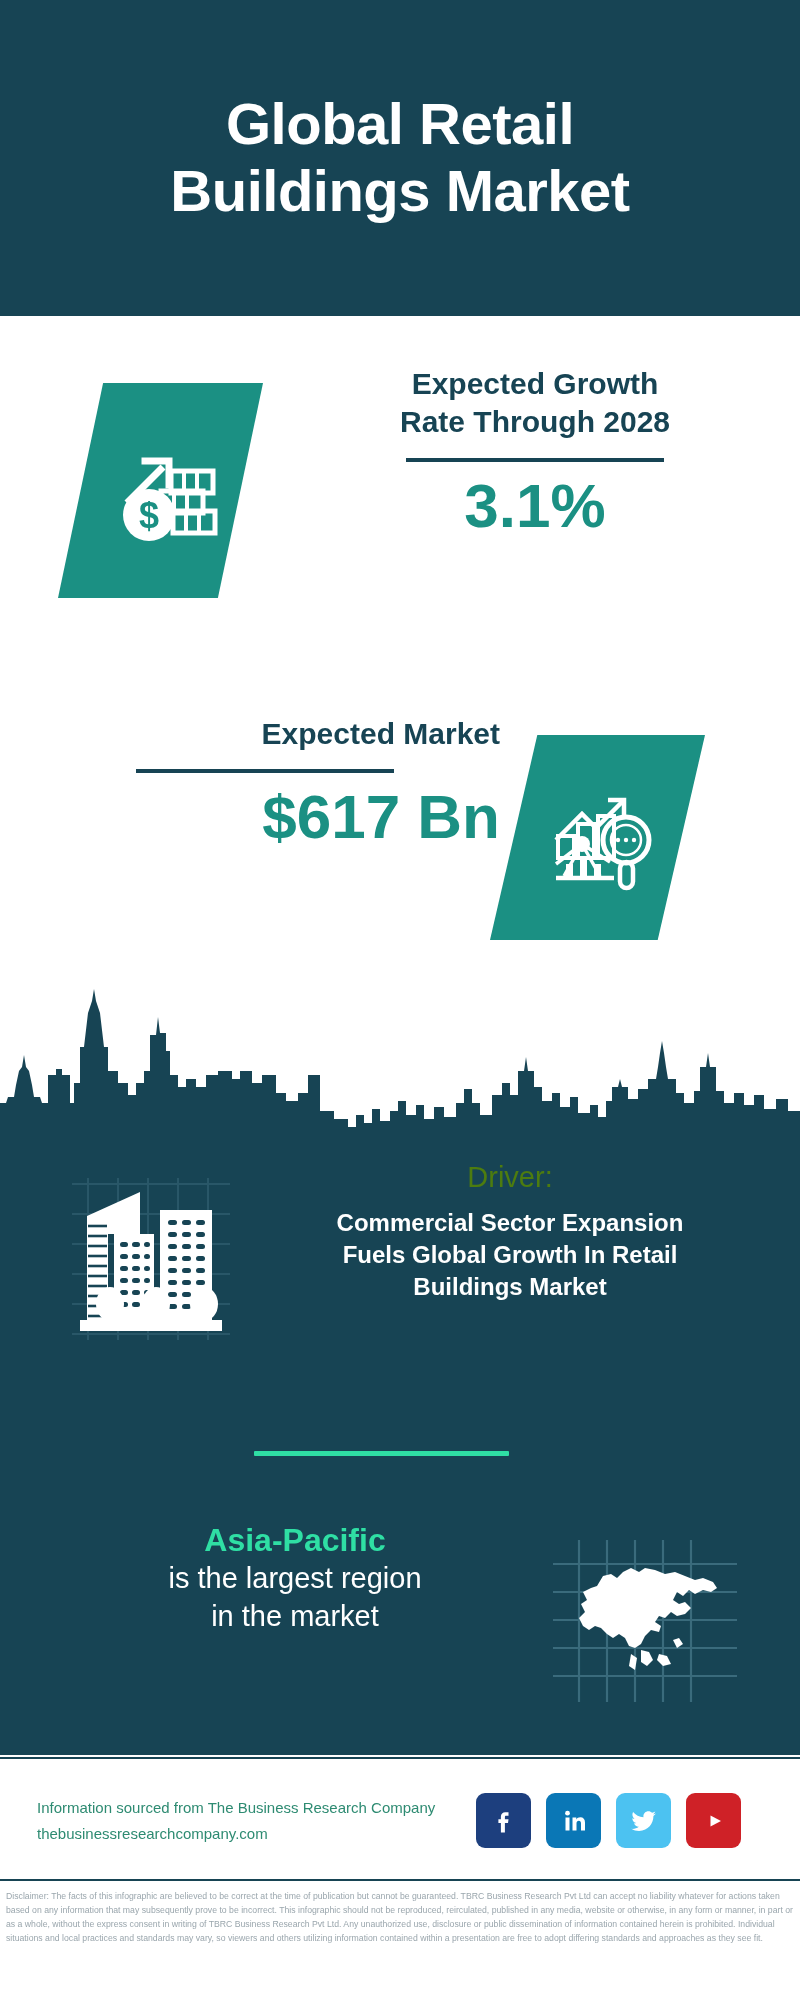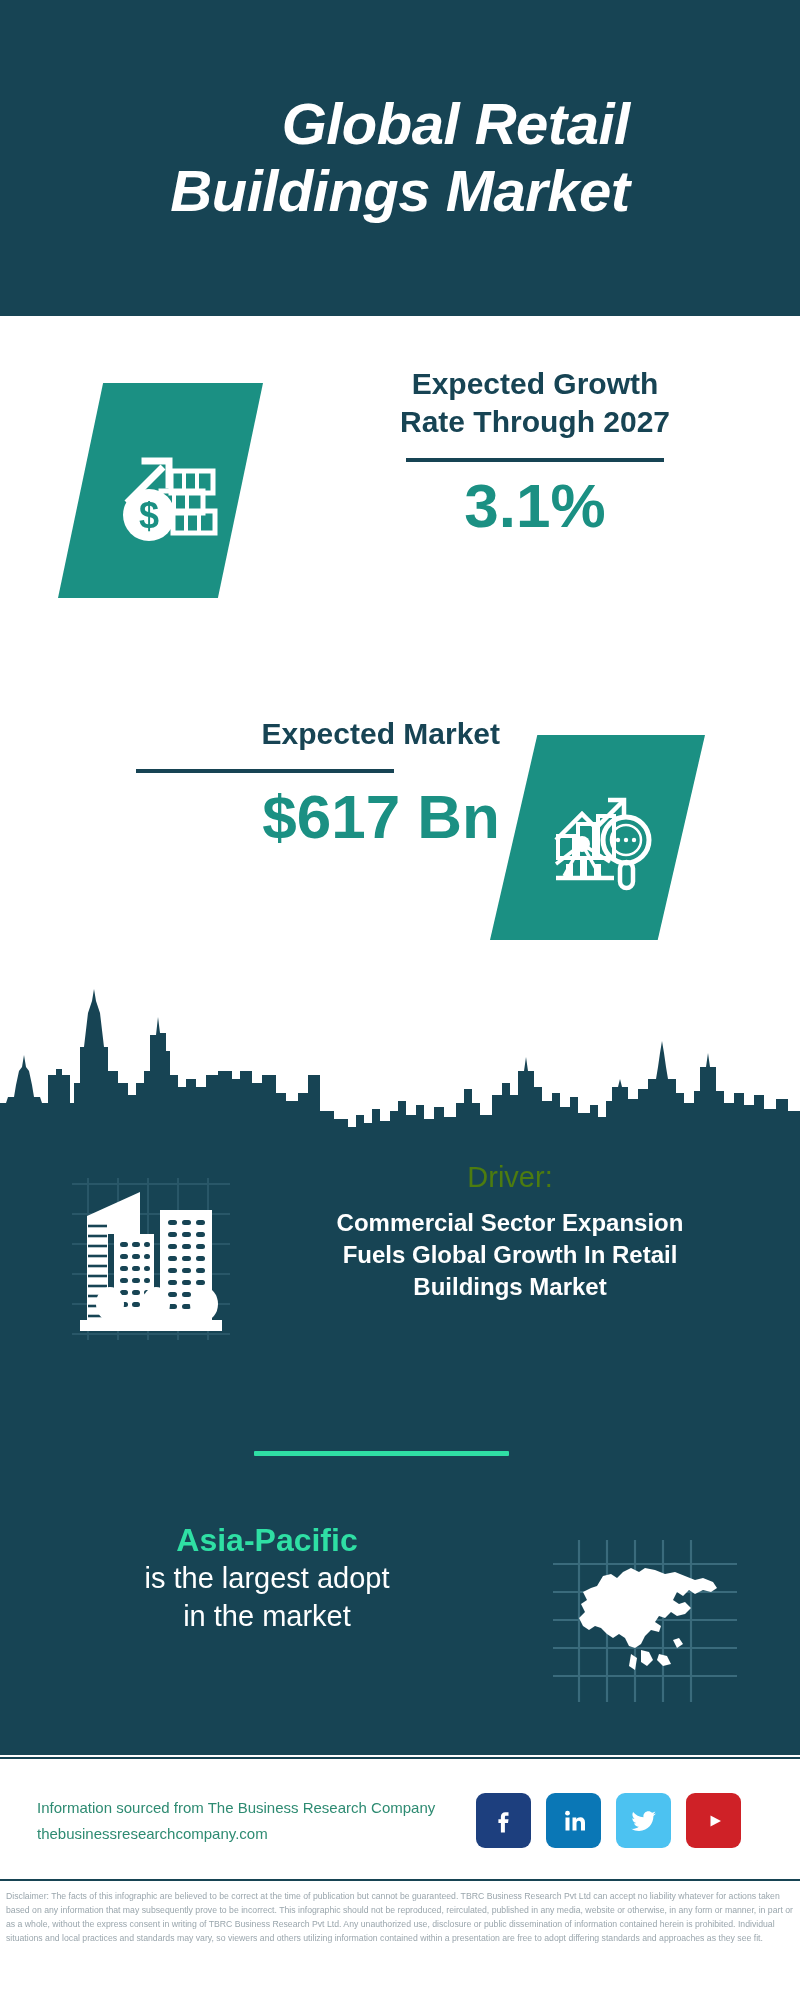--- a/index.html
+++ b/index.html
@@ -12,21 +12,21 @@
   .page { position:relative; width:800px; height:2000px; background:#ffffff; }
 
   
   .header {
     position:absolute; left:0; top:0; width:800px; height:316px;
     background:#174454;
     display:flex; align-items:center; justify-content:center;
   }
   .header-title {
     color:#ffffff; font-size:58px; font-weight:bold; line-height:1.15;
-    text-align:right; letter-spacing:-0.5px; padding:0 40px;font-style:italic;
+    text-align:center; letter-spacing:-0.5px; padding:0 40px;
   }
 
   
   .white-band {
     position:absolute; left:0; top:316px; width:800px; height:680px;
     background:#ffffff;
   }
 
   
   .stat1 {
@@ -97,21 +97,21 @@
   .mint-divider {
     position:absolute; left:254px; top:1451px; width:255px; height:5px;
     background:#2fdfa4; border-radius:1px;
   }
 
   
   .region {
     position:absolute; left:0; top:1520px; width:800px; height:200px;
   }
   .region-text {
-    position:absolute; left:92px; top:0px; width:350px; text-align:center;
+    position:absolute; left:120px; top:0px; width:350px; text-align:center;
   }
   .region-name {
     color:#2fdfa4; font-size:32px; font-weight:bold; line-height:1.25;
   }
   .region-desc {
     color:#ffffff; font-size:29px; font-weight:normal; line-height:1.3;
   }
   .region-map {
     position:absolute; left:545px; top:10px; width:200px; height:175px;
   }
@@ -179,21 +179,21 @@
         <line x1="85" y1="80" x2="85" y2="102" stroke="#ffffff" stroke-width="4"></line>
         <line x1="98" y1="80" x2="98" y2="102" stroke="#ffffff" stroke-width="4"></line>
 
         <circle cx="48" cy="84" r="26" fill="#ffffff"></circle>
         <text x="48" y="97" font-family="Liberation Sans, sans-serif" font-size="36" font-weight="bold" fill="#1b9083" text-anchor="middle">$</text>
       </svg>
     </div>
     <div class="stat1-text">
       <div class="stat-label">
         <div>Expected Growth</div>
-        <div>Rate Through 2027</div>
+        <div>Rate Through 2028</div>
       </div>
       <div class="stat-rule"></div>
       <div class="stat-value">3.1%</div>
     </div>
   </div>
 
   <div class="stat2">
     <div class="stat2-text">
       <div class="stat-label">
         <div>Expected Market</div>
@@ -335,21 +335,21 @@
       </div>
     </div>
   </div>
 
   <div class="mint-divider"></div>
 
   <div class="region">
     <div class="region-text">
       <div class="region-name">Asia-Pacific</div>
       <div class="region-desc">
-        <div>is the largest adopt</div>
+        <div>is the largest region</div>
         <div>in the market</div>
       </div>
     </div>
     <svg class="region-map" viewBox="0 0 200 175">
       <g stroke="#3a6b7c" stroke-width="2.2">
         <line x1="8" y1="34" x2="192" y2="34"></line>
         <line x1="8" y1="62" x2="192" y2="62"></line>
         <line x1="8" y1="90" x2="192" y2="90"></line>
         <line x1="8" y1="118" x2="192" y2="118"></line>
         <line x1="8" y1="146" x2="192" y2="146"></line>

